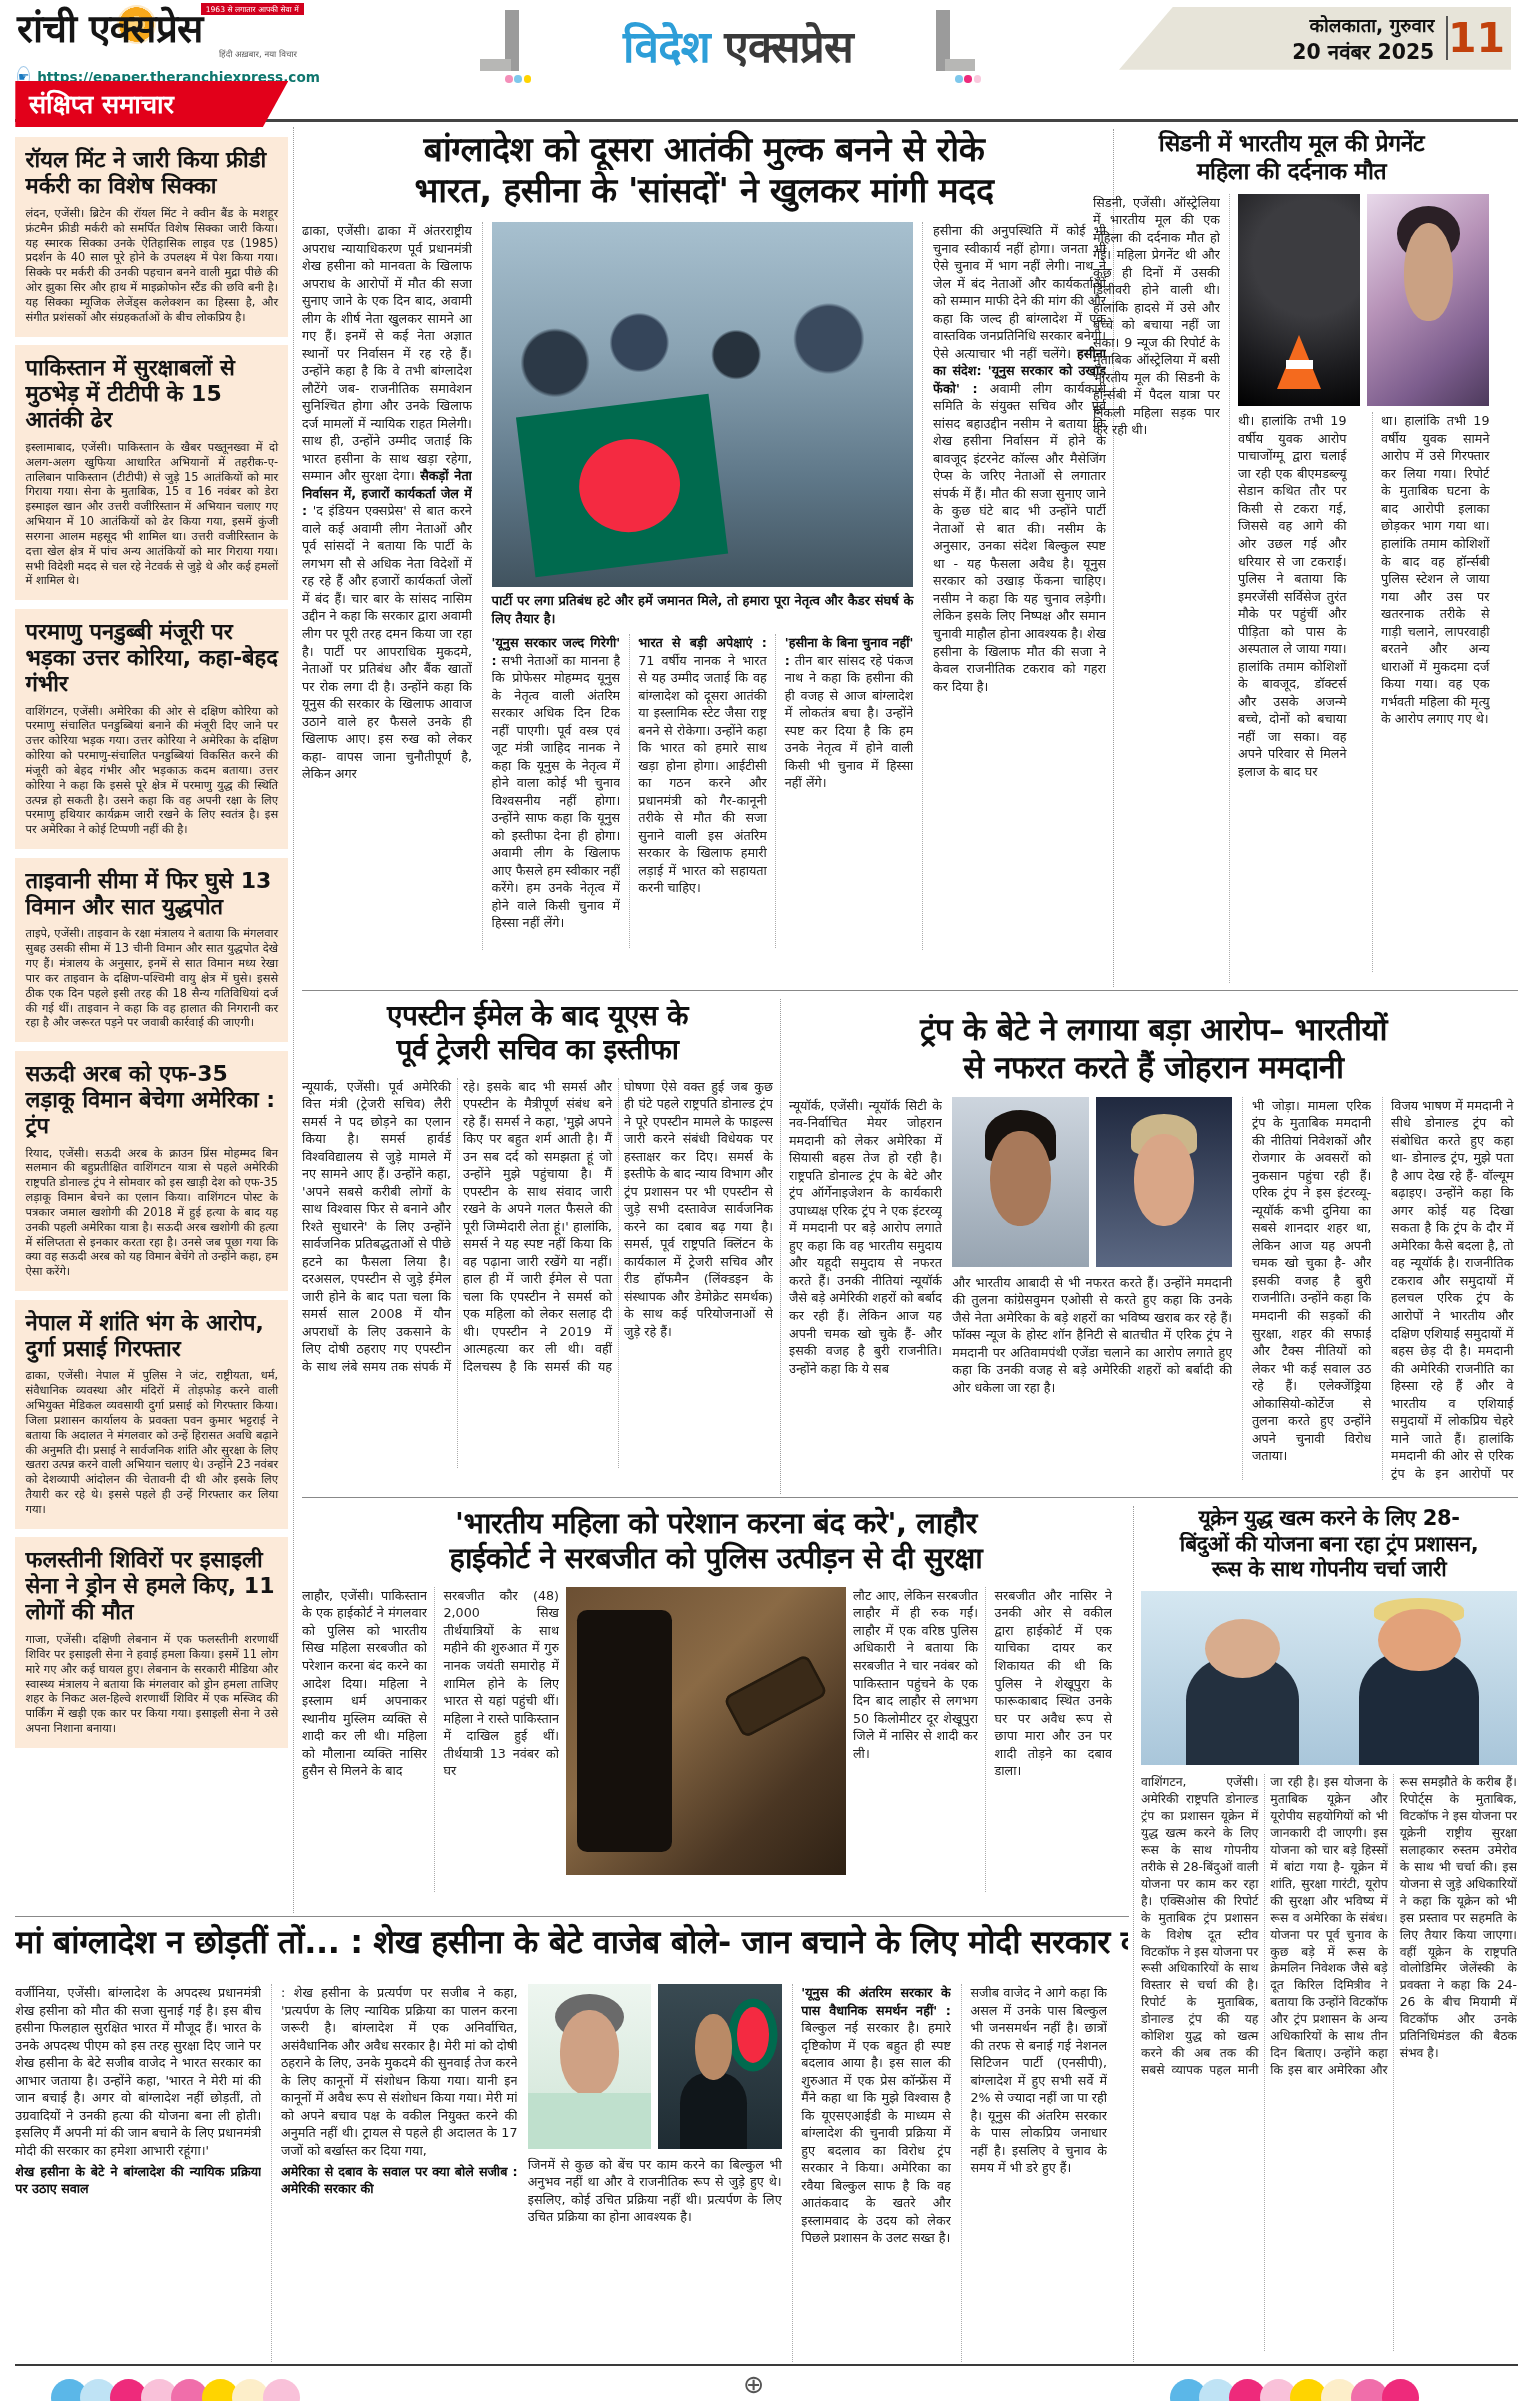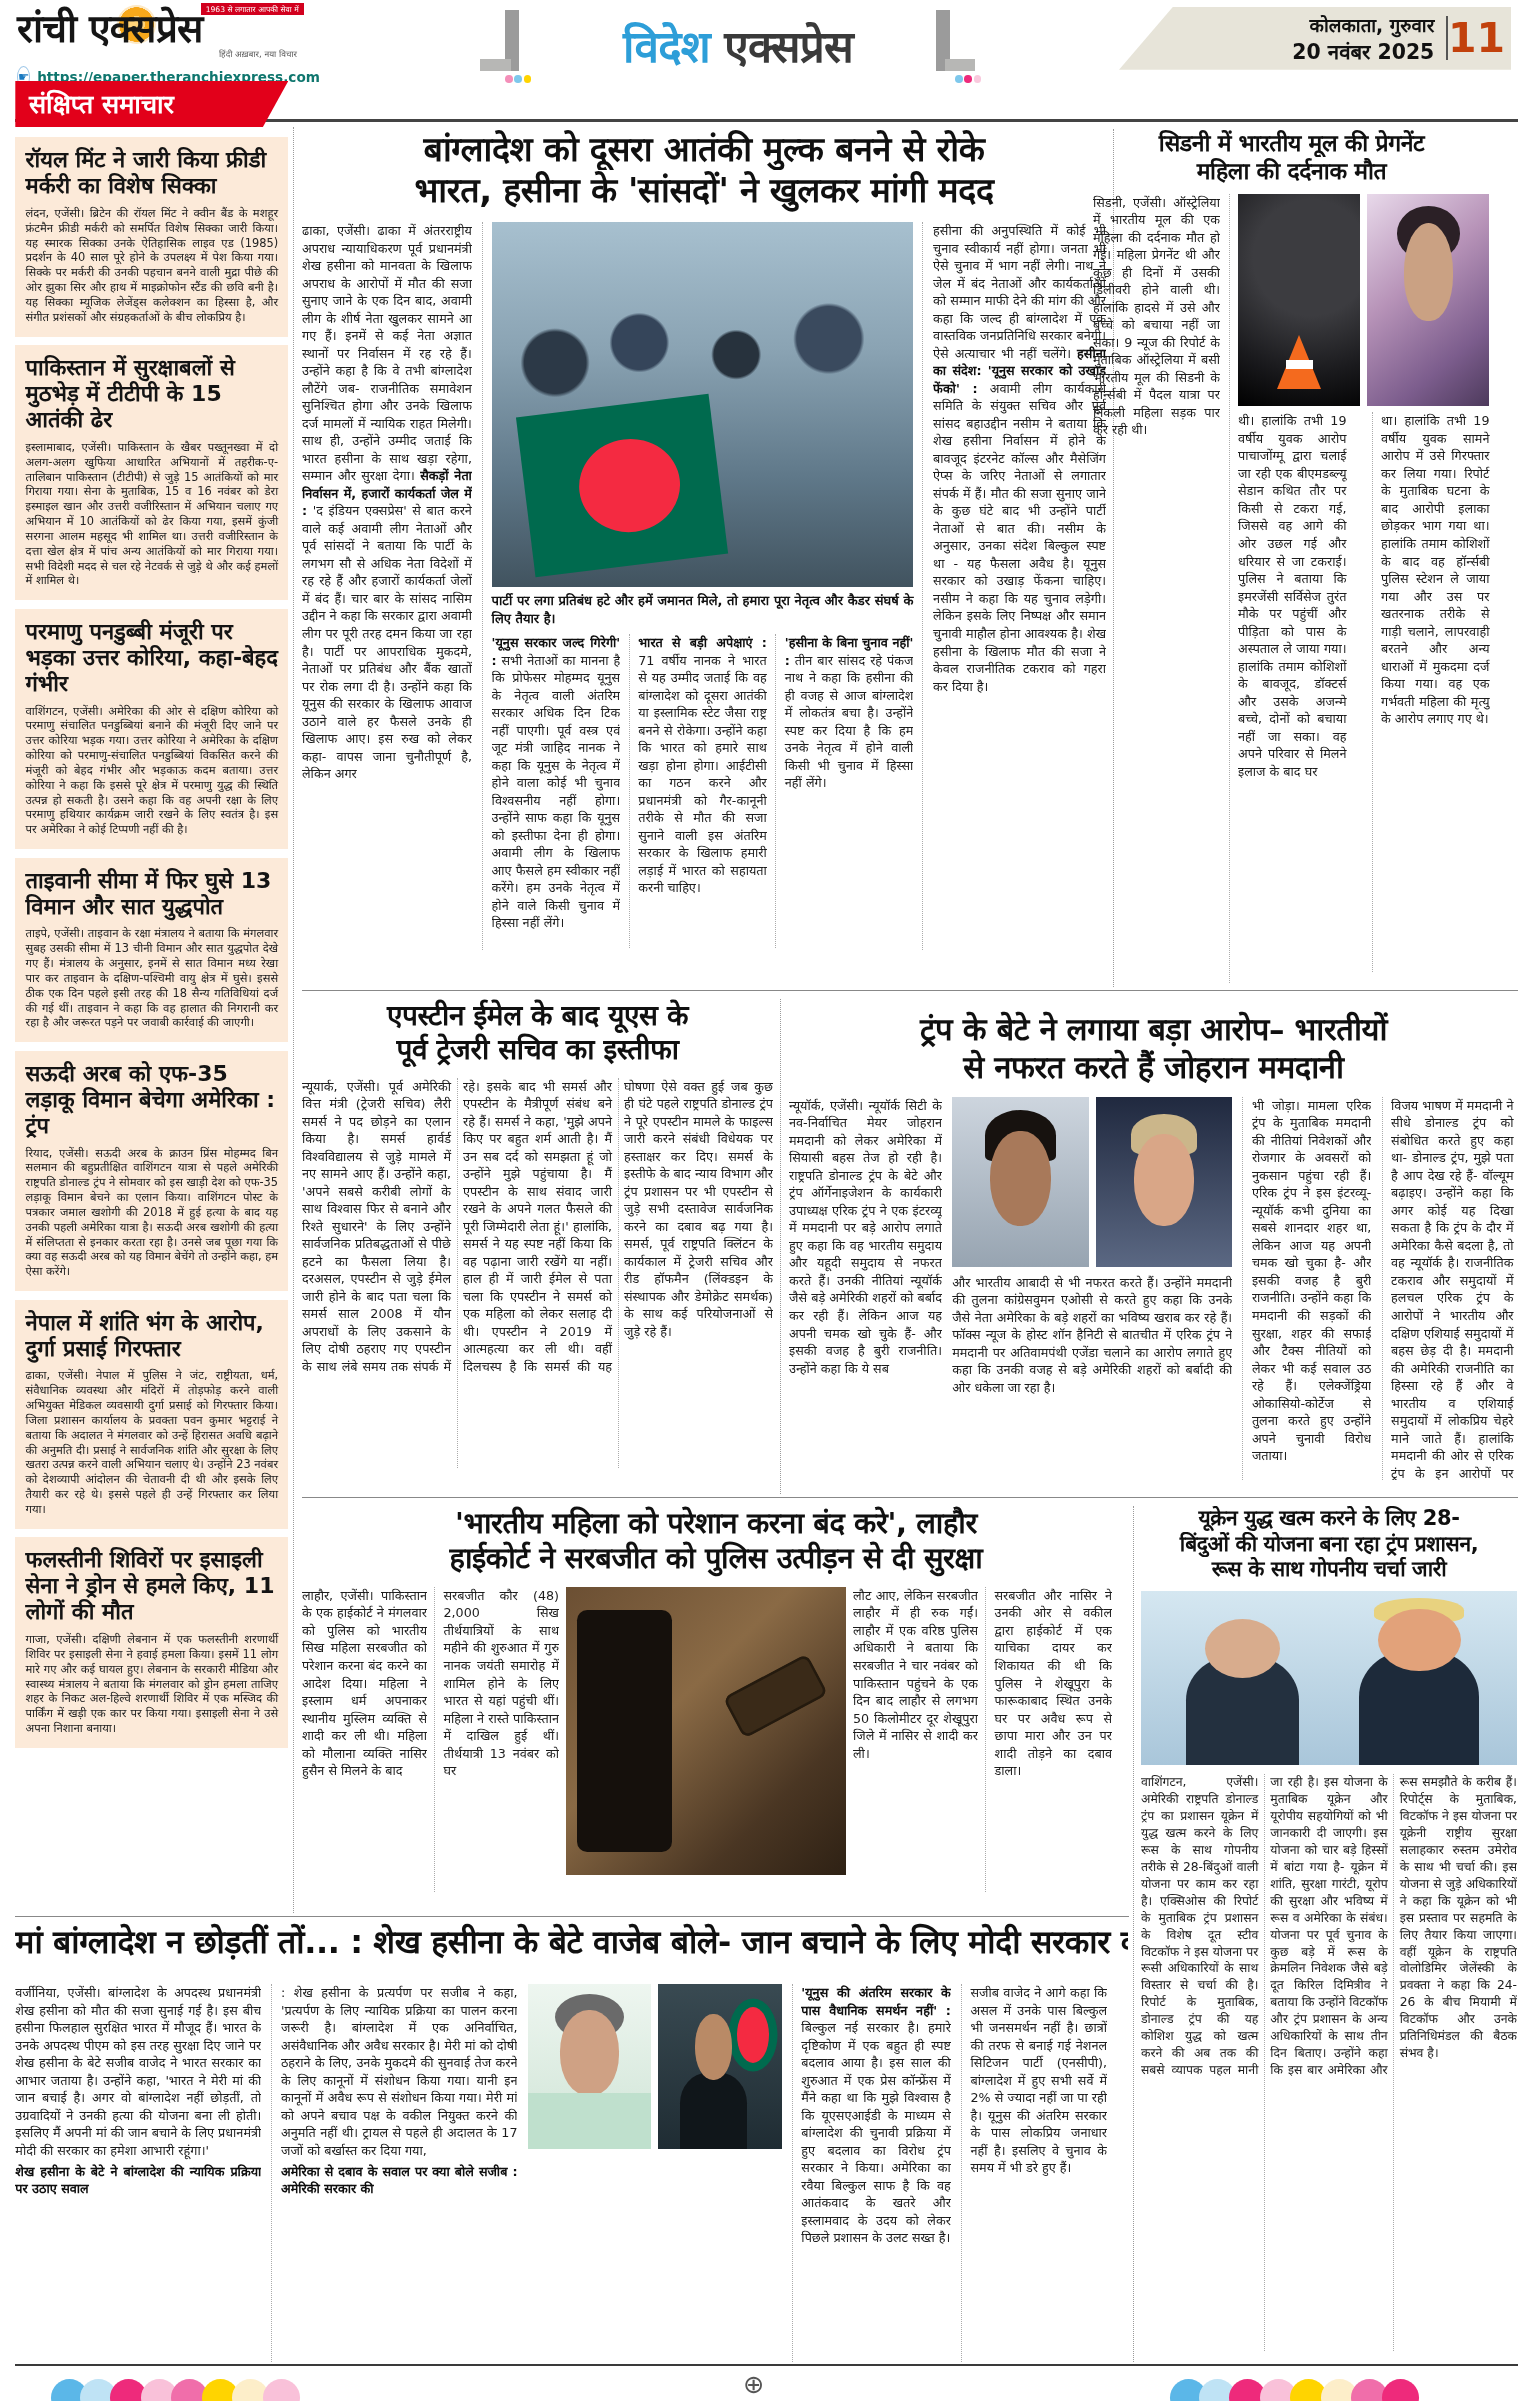--- a/index.html
+++ b/index.html
@@ -355,20 +355,21 @@
               <span class="hair"></span>
               <span class="face"></span>
               <span class="drape"></span>
             </div>
           <div class="ph ph-sajeeb" style="width:124px; height:165px;">
               <span class="flagdot"></span>
               <span class="suit"></span>
               <span class="face"></span>
             </div>
         </div>
+        <div class="btxt" style="margin-top:6.8px; height:212px; overflow:hidden;"><span>जिनमें से कुछ को बेंच पर काम करने का बिल्कुल भी अनुभव नहीं था और वे राजनीतिक रूप से जुड़े हुए थे। इसलिए, कोई उचित प्रक्रिया नहीं थी। प्रत्यर्पण के लिए उचित प्रक्रिया का होना आवश्यक है।</span></div>
       </div>
       <div class="col btxt" style="width:159px; border-left:0.8px dotted #aaa; padding-left:8.5px;">
         <b>'यूनुस की अंतरिम सरकार के पास वैधानिक समर्थन नहीं' :</b>
         <span>बिल्कुल नई सरकार है। हमारे दृष्टिकोण में एक बहुत ही स्पष्ट बदलाव आया है। इस साल की शुरुआत में एक प्रेस कॉन्फ्रेंस में मैंने कहा था कि मुझे विश्वास है कि यूएसएआईडी के माध्यम से बांग्लादेश की चुनावी प्रक्रिया में हुए बदलाव का विरोध ट्रंप सरकार ने किया। अमेरिका का रवैया बिल्कुल साफ है कि वह आतंकवाद के खतरे और इस्लामवाद के उदय को लेकर पिछले प्रशासन के उलट सख्त है।</span>
       </div>
       <div class="col btxt" style="width:146px; border-left:0.8px dotted #aaa; padding-left:8.5px;"><span>सजीब वाजेद ने आगे कहा कि असल में उनके पास बिल्कुल भी जनसमर्थन नहीं है। छात्रों की तरफ से बनाई गई नेशनल सिटिजन पार्टी (एनसीपी), बांग्लादेश में हुए सभी सर्वे में 2% से ज्यादा नहीं जा पा रही है। यूनुस की अंतरिम सरकार के पास लोकप्रिय जनाधार नहीं है। इसलिए वे चुनाव के समय में भी डरे हुए हैं।</span></div>
     </div>
   </div>
 
   <div class="footer-line"></div>

